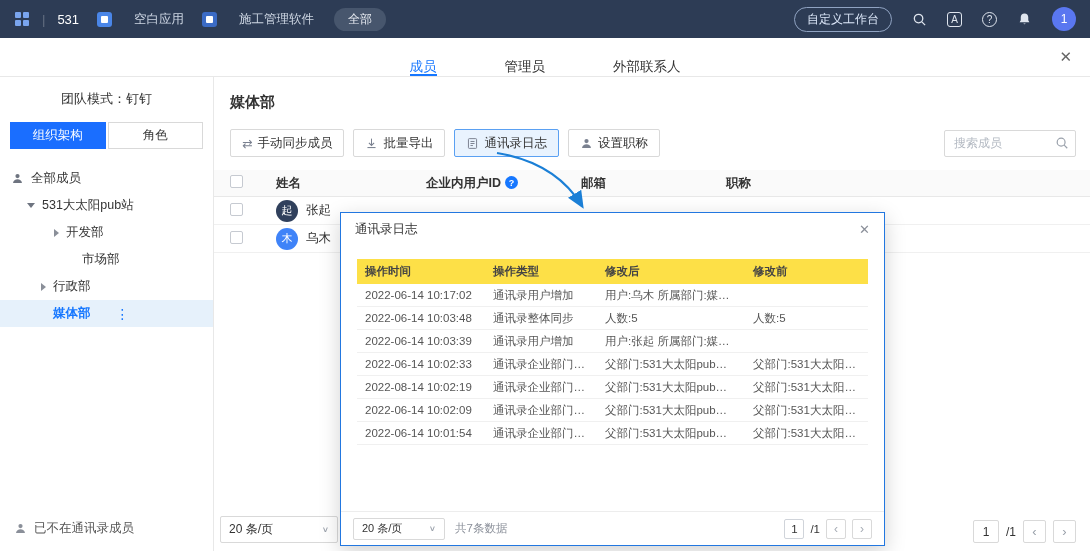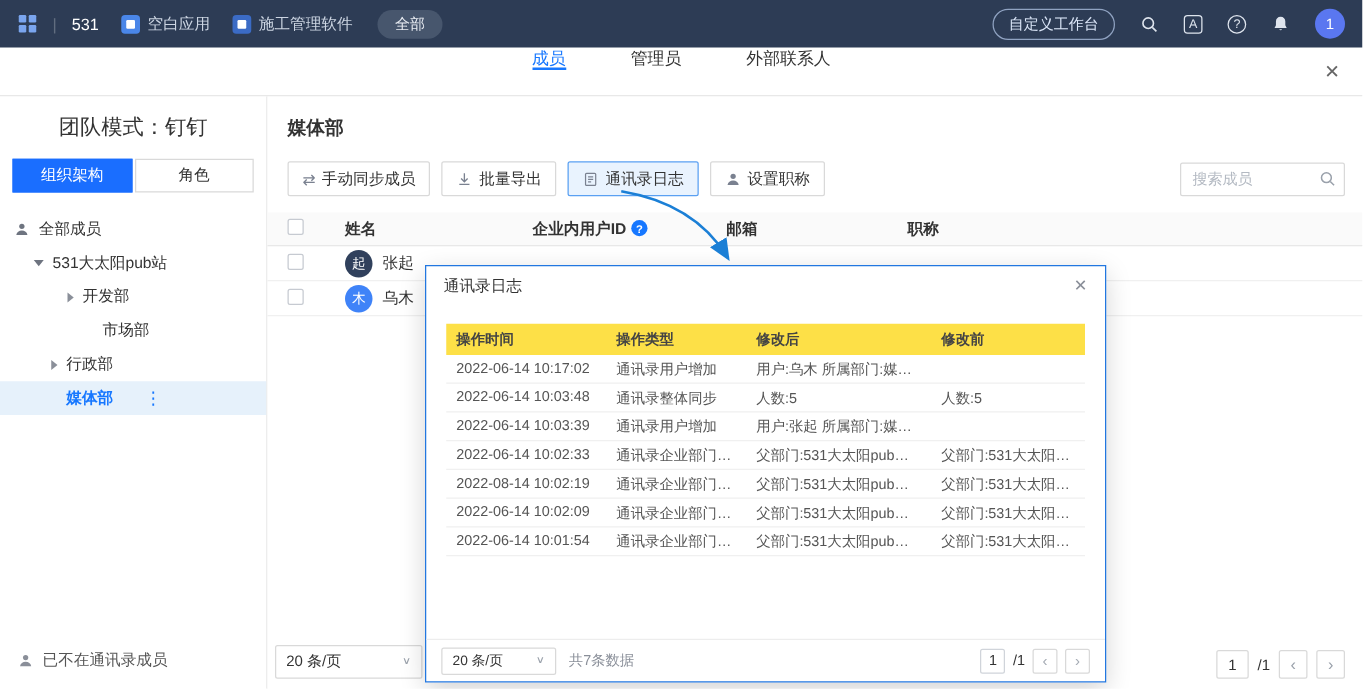--- a/index.html
+++ b/index.html
@@ -9,48 +9,48 @@
     font-size: 13px; color: #333; background: #fff; position: relative;
   }
   
   .topbar {
     position: absolute; top: 0; left: 0; right: 0; height: 38px;
     background: #2d3c55; display: flex; align-items: center;
     color: #e8ecf2; padding: 0 14px; gap: 10px; z-index: 10;
   }
   .topbar .org-id { font-size: 13px; color: #fff; }
   .topbar .divider { color: rgba(255,255,255,.25); margin: 0 2px; }
-  .top-app { display: flex; align-items: center; gap: 6px; color: #ccd5e2; font-size: 12.5px; cursor: pointer; margin-left: 8px; }
+  .top-app { display: flex; align-items: center; gap: 22px; color: #ccd5e2; font-size: 12.5px; cursor: pointer; margin-left: 8px; }
   .appicon { width: 15px; height: 15px; border-radius: 3px; background: #4a86e8; position: relative; display: inline-block; }
   .appicon::after { content: ""; position: absolute; inset: 4px; background: #fff; border-radius: 1px; }
   .appicon.dark { background: #3b6bc5; }
   .pill { background: #47566d; color: #e8ecf2; border-radius: 12px; padding: 3px 14px; font-size: 12px; margin-left: 10px; cursor: pointer; }
   .top-right { margin-left: auto; display: flex; align-items: center; gap: 20px; }
   .customize-btn {
     border: 1px solid #90a3c2; color: #dbe6f8; border-radius: 13px;
     padding: 3px 12px; font-size: 12px; background: transparent; cursor: pointer;
     font-family: inherit;
   }
   .top-icon { color: #dfe5ee; display: flex; align-items: center; cursor: pointer; }
   .sq-icon { border: 1.3px solid #dfe5ee; border-radius: 3px; width: 15px; height: 15px; font-size: 10px; display: flex; align-items: center; justify-content: center; }
   .round-icon { border: 1.3px solid #dfe5ee; border-radius: 50%; width: 15px; height: 15px; font-size: 10px; display: flex; align-items: center; justify-content: center; }
   .avatar-top { width: 24px; height: 24px; border-radius: 50%; background: #5a77f0; color: #fff; font-size: 12px; display: flex; align-items: center; justify-content: center; cursor: pointer; }
   
   .tabbar {
     position: absolute; top: 38px; left: 0; right: 0; height: 39px;
     background: #fff; border-bottom: 1px solid #e8e8e8;
-    display: flex; justify-content: center; align-items: flex-start; gap: 52px; z-index: 9;
+    display: flex; justify-content: center; align-items: flex-end; gap: 68px; z-index: 9;
   }
   .tab { display: flex; align-items: center; font-size: 13.5px; color: #333; cursor: pointer; position: relative; }
   .tab.active { color: #1677ff; }
   .tab.active::after { content: ""; position: absolute; left: 0; right: 0; bottom: 0; height: 2px; background: #1677ff; }
   .tab-close { position: absolute; right: 18px; top: 10px; font-size: 15px; color: #666; cursor: pointer; }
   
   .sidebar { position: absolute; top: 77px; left: 0; bottom: 0; width: 214px; border-right: 1px solid #e8e8e8; background: #fff; }
-  .team-mode { text-align: center; margin-top: 13px; font-size: 17px; color: #333; }
+  .team-mode { text-align: center; margin-top: 13px; font-size: 13px; color: #333; }
   .side-btns { display: flex; gap: 2px; padding: 0 10px; margin-top: 14px; }
   .side-btn { flex: 1; height: 27px; font-size: 12.5px; display: flex; align-items: center; justify-content: center; cursor: pointer; border: 1px solid #d9d9d9; background: #fff; color: #333; font-family: inherit; }
   .side-btn.active { background: #1a6eff; border-color: #1a6eff; color: #fff; }
   .tree { margin-top: 16px; }
   .tree-item { height: 27px; display: flex; align-items: center; gap: 7px; font-size: 12.5px; color: #333; cursor: pointer; }
   .tree-item.selected { background: #e6f1fb; color: #1677ff; }
   .caret { width: 0; height: 0; border-style: solid; display: inline-block; flex: none; }
   .caret.right { border-width: 4px 0 4px 5px; border-color: transparent transparent transparent #8a8f99; }
   .caret.down  { border-width: 5px 4px 0 4px; border-color: #6e7480 transparent transparent transparent; }
   .more-dots { margin-left: 18px; color: #1677ff; font-size: 14px; letter-spacing: 1px; }

